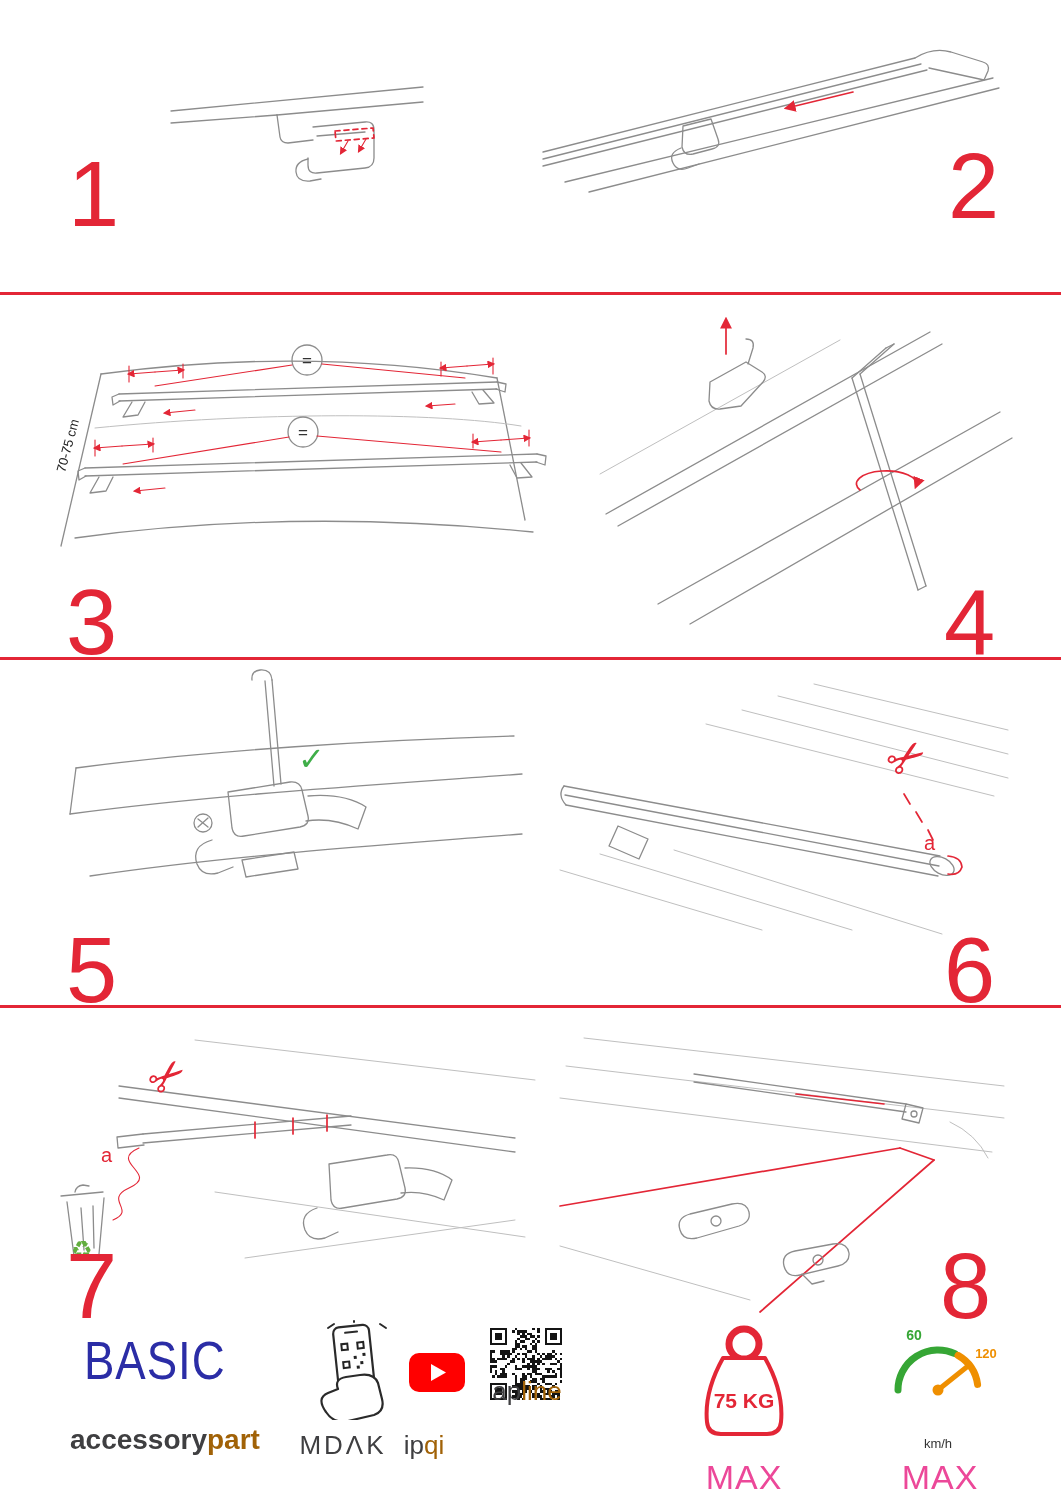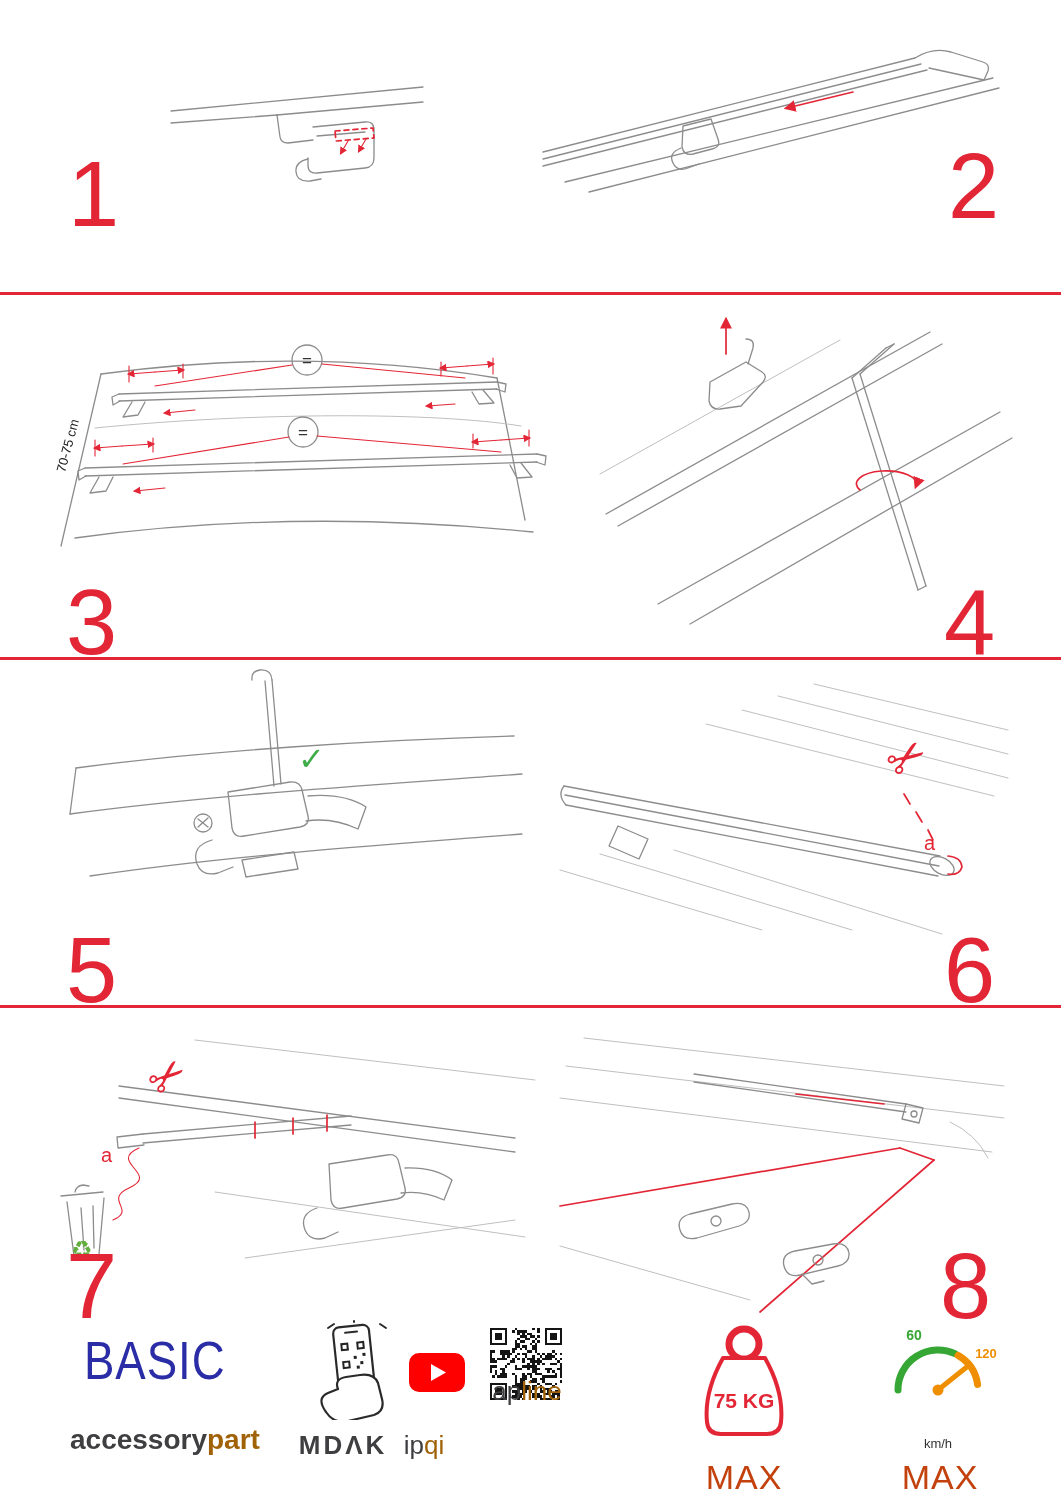--- a/index.html
+++ b/index.html
@@ -13,22 +13,22 @@
   .red{fill:none;stroke:#e32636;stroke-width:1.7;stroke-linecap:round;stroke-linejoin:round}
   .redthin{fill:none;stroke:#e32636;stroke-width:1.1;stroke-linecap:round}
   .dash{stroke-dasharray:5 4}
   .rlabel{fill:#e32636;font-size:20px;font-family:"Liberation Sans",sans-serif}
   .eqtxt{fill:#333;font-size:17px;font-family:"Liberation Sans",sans-serif}
   .dimtxt{fill:#222;font-size:13px;font-family:"Liberation Sans",sans-serif}
   .brand-basic{position:absolute;color:#2b2da6;font-size:48px;font-weight:500;letter-spacing:1px;transform:scale(.95,1.12);transform-origin:left top}
   .wordmark{position:absolute;font-size:28px;font-weight:700;color:#3f3f41}
   .accent{color:#a16207}
   .logo-text{position:absolute;text-align:center;color:#3f3f41;font-size:26px}
-  .mdak{font-weight:700;letter-spacing:3px}
-  .max-label{position:absolute;text-align:center;font-size:34px;color:#c2410c;font-weight:500;letter-spacing:1px}
+  .mdak{font-weight:400;letter-spacing:3px}
+  .max-label{position:absolute;text-align:center;font-size:34px;color:#ec4899;font-weight:500;letter-spacing:1px}
   .ph{fill:#fff;stroke:#2a2a2a;stroke-width:2.2;stroke-linecap:round;stroke-linejoin:round}
   .phl{fill:none;stroke:#2a2a2a;stroke-width:2;stroke-linecap:round}
 </style>
 </head>
 <body>
 
 <div class="page">
 
   <svg class="art" style="left:165px;top:75px" width="265" height="160" viewBox="0 0 265 160">
     <defs>

